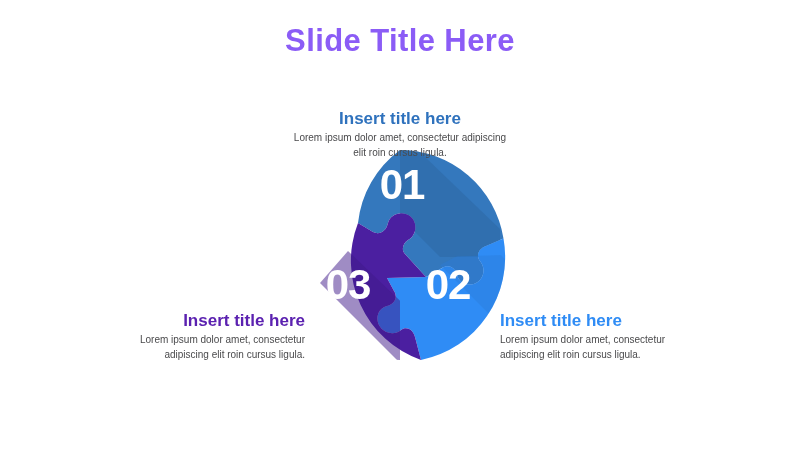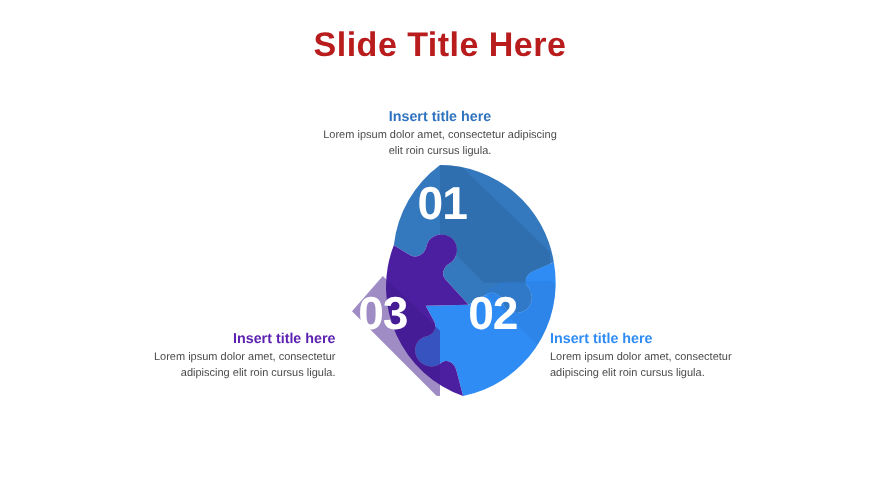--- a/index.html
+++ b/index.html
@@ -26,21 +26,21 @@
   
   .slide-title {
     position: absolute;
     top: 22px;
     left: 0;
     width: 800px;
     text-align: center;
     font-size: 31px;
     font-weight: bold;
     letter-spacing: 0.4px;
-    color: #b91c1c;
+    color: #8b5cf6;
     line-height: 1.2;
   }
 
   
   .puzzle-wrap {
     position: absolute;
     left: 290px;
     top: 133px;
     width: 220px;
     height: 230px;
@@ -59,24 +59,24 @@
     font-size: 42px;
     fill: #ffffff;
     letter-spacing: -1px;
   }
 
   
   .callout {
     position: absolute;
   }
   .callout-title {
-    font-size: 13px;
+    font-size: 17px;
     font-weight: bold;
     line-height: 1.25;
-    margin: 8px 0 2px 0;
+    margin: 18px 0 2px 0;
   }
   .callout-body {
     font-size: 10px;
     line-height: 1.45;
     color: #4a4a4c;
     margin: 0;
   }
 
   .callout-top {
     left: 290px;

